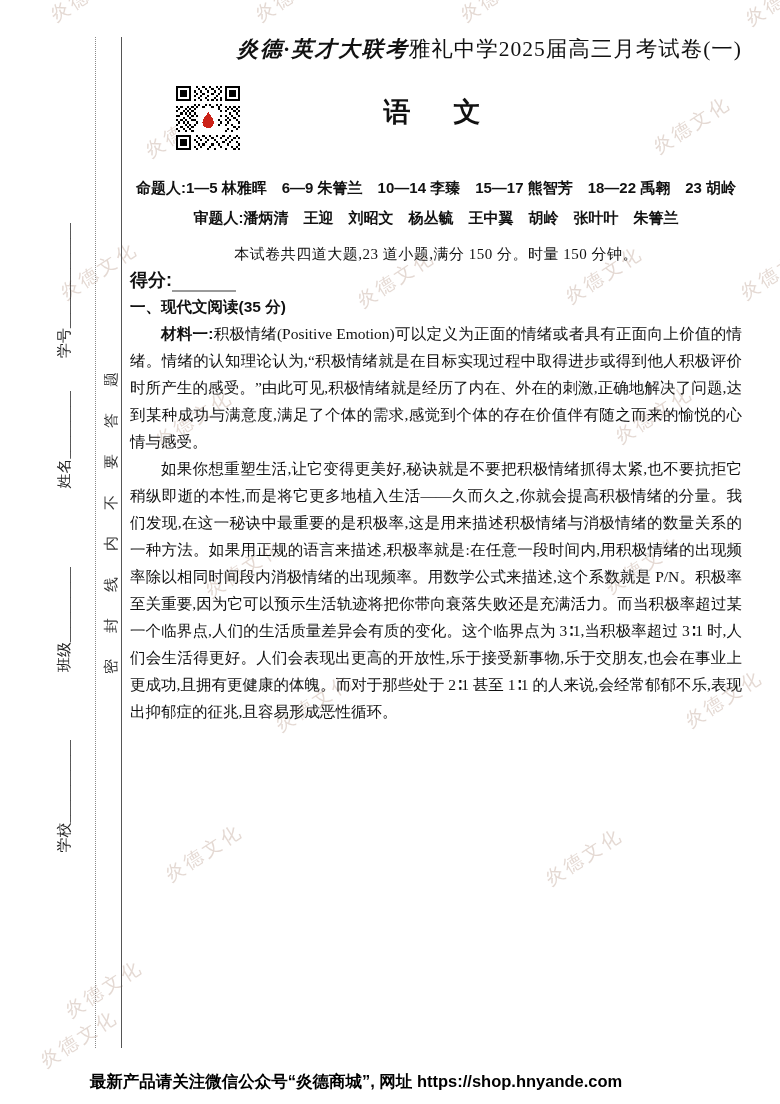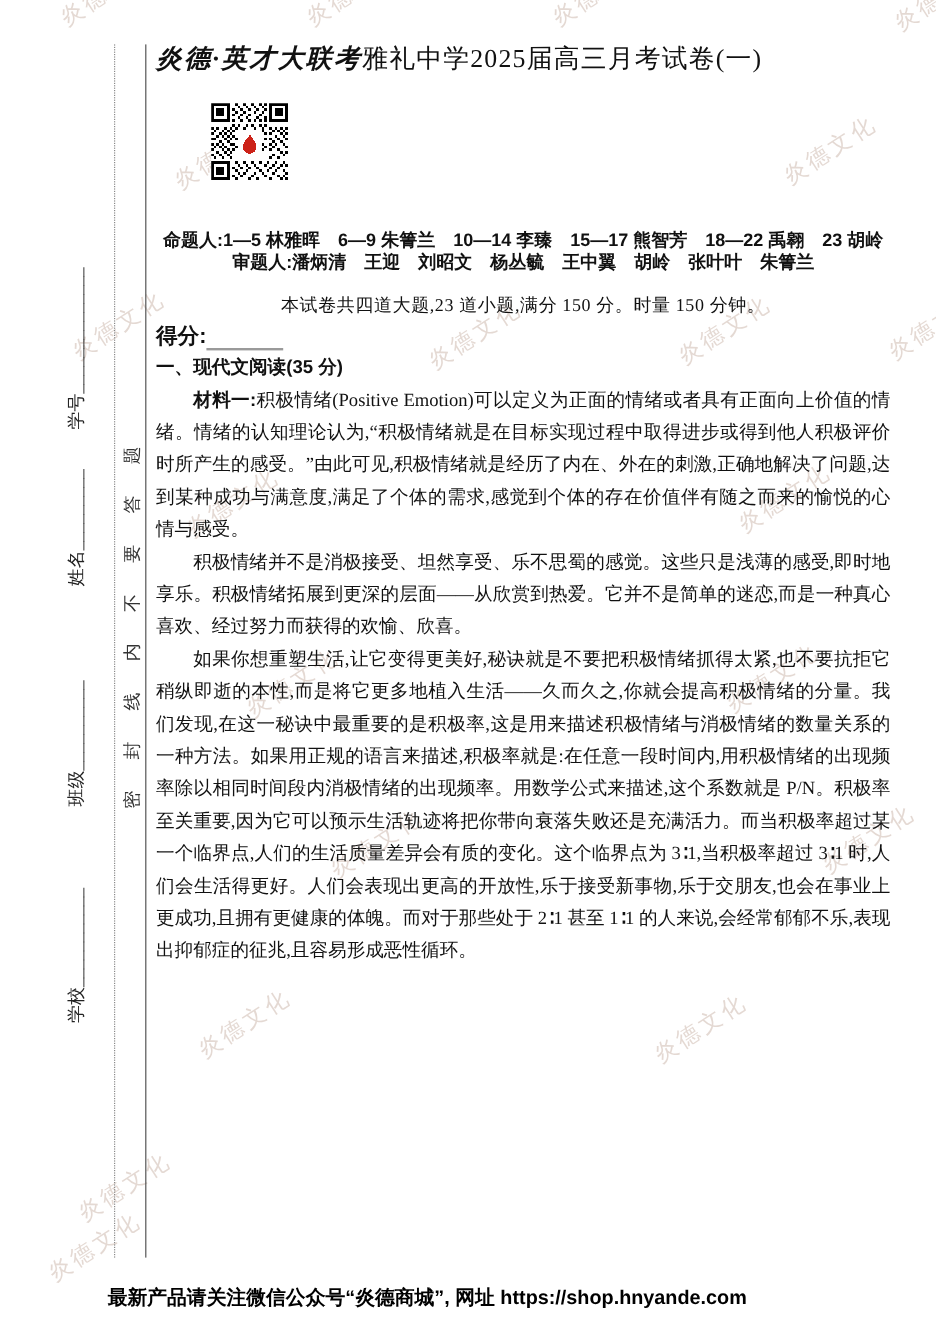--- a/index.html
+++ b/index.html
@@ -20,29 +20,29 @@
     position:absolute;font-family:"Liberation Serif","DejaVu Serif",serif;
     font-size:15px;color:#222;line-height:22px;white-space:nowrap;
   }
   .seal-field{left:53px;}
   .seal-text{left:100px;font-size:15px;letter-spacing:26px;color:#333;}
   .vline{position:absolute;top:37px;height:1011px;width:0;}
   .vline.dotted{left:95px;border-left:1.5px dotted #8a8a8a;}
   .vline.solid{left:121px;border-left:1.5px solid #555;}
   
   .content{position:absolute;left:130px;width:612px;}
-  .main-title{top:34px;text-align:left;font-size:21.5px;white-space:nowrap;}
+  .main-title{top:34px;text-align:right;font-size:21.5px;white-space:nowrap;}
   .main-title .brand{font-style:italic;font-weight:bold;letter-spacing:2px;font-family:"Liberation Serif",serif;}
   .main-title .rest{font-weight:500;letter-spacing:1px;}
   .subject{top:94px;text-align:center;font-size:27px;font-weight:bold;
            font-family:"Liberation Sans",sans-serif;letter-spacing:8px;}
   .qr{position:absolute;left:176px;top:86px;width:64px;height:64px;}
   .people-line{font-family:"Liberation Sans",sans-serif;font-weight:bold;font-size:15px;
                text-align:center;white-space:nowrap;}
-  .setters{top:191px;}
+  .setters{top:179px;}
   .reviewers{top:209px;text-align:center;}
   .exam-info{top:245px;text-align:center;font-size:15px;letter-spacing:.5px;}
   .score-row{top:268px;text-align:left;padding-right:42px;box-sizing:border-box;
              font-family:"Liberation Sans",sans-serif;font-weight:bold;font-size:18px;}
   .score-blank{display:inline-block;width:64px;height:15px;border-bottom:2px solid #9a9a9a;vertical-align:bottom;}
   
   .flow{top:293px;}
   .flow p{margin:0;font-size:15.5px;line-height:27px;text-align:justify;
           text-justify:inter-ideograph;word-break:break-all;}
   .sec-head{font-family:"Liberation Sans",sans-serif;font-weight:bold;font-size:16px;}
@@ -150,33 +150,33 @@
         M9,25h1v1h-1z M13,25h1v1h-1z M18,25h1v1h-1z M21,25h1v1h-1z M24,25h1v1h-1z M27,25h1v1h-1z
         M10,26h1v1h-1z M12,26h1v1h-1z M16,26h1v1h-1z M19,26h1v1h-1z M23,26h1v1h-1z M28,26h1v1h-1z
         M8,27h1v1h-1z M11,27h1v1h-1z M15,27h1v1h-1z M20,27h1v1h-1z M25,27h1v1h-1z M27,27h1v1h-1z
         M9,28h1v1h-1z M14,28h1v1h-1z M17,28h1v1h-1z M22,28h1v1h-1z M26,28h1v1h-1z M28,28h1v1h-1z"></path>
 
       <rect x="11" y="10.6" width="7" height="7.4" fill="#fff"></rect>
       <path d="M14.5 11.1c.35 1.1-.85 2-1.55 3-.6.9-.95 1.6-.95 2.45a2.55 2.55 0 0 0 5.1 0c0-.95-.4-1.75-1-2.65-.65-1-1.4-1.7-1.6-2.8z" fill="#cc2218"></path>
     </svg>
   </div>
 
+  <div class="content subject">语　文</div>
 
   <div class="content people-line setters">命题人:1—5 林雅晖　6—9 朱箐兰　10—14 李臻　15—17 熊智芳　18—22 禹翱　23 胡岭</div>
   <div class="content people-line reviewers">审题人:潘炳清　王迎　刘昭文　杨丛毓　王中翼　胡岭　张叶叶　朱箐兰</div>
 
   <div class="content exam-info">本试卷共四道大题,23 道小题,满分 150 分。时量 150 分钟。</div>
 
   <div class="content score-row">
     <span>得分:</span><span class="score-blank"></span>
   </div>
 
   <div class="content flow">
     <p class="sec-head">一、现代文阅读(35 分)</p>
     <p class="indent"><span class="mat-label">材料一:</span><span>积极情绪(Positive Emotion)可以定义为正面的情绪或者具有正面向上价值的情绪。情绪的认知理论认为,“积极情绪就是在目标实现过程中取得进步或得到他人积极评价时所产生的感受。”由此可见,积极情绪就是经历了内在、外在的刺激,正确地解决了问题,达到某种成功与满意度,满足了个体的需求,感觉到个体的存在价值伴有随之而来的愉悦的心情与感受。</span></p>
-    <p class="indent">积极情绪并不是消极接受、坦然享受、乐不思蜀的感觉。这些只是浅薄的感受,即时地享乐。积极情绪拓展到更深的层面——从欣赏到热爱。它并不是简单的迷恋,而是一种真心喜欢、经过努力而获得的欢愉、欣喜。</p>
     <p class="indent">如果你想重塑生活,让它变得更美好,秘诀就是不要把积极情绪抓得太紧,也不要抗拒它稍纵即逝的本性,而是将它更多地植入生活——久而久之,你就会提高积极情绪的分量。我们发现,在这一秘诀中最重要的是积极率,这是用来描述积极情绪与消极情绪的数量关系的一种方法。如果用正规的语言来描述,积极率就是:在任意一段时间内,用积极情绪的出现频率除以相同时间段内消极情绪的出现频率。用数学公式来描述,这个系数就是 P/N。积极率至关重要,因为它可以预示生活轨迹将把你带向衰落失败还是充满活力。而当积极率超过某一个临界点,人们的生活质量差异会有质的变化。这个临界点为 3∶1,当积极率超过 3∶1 时,人们会生活得更好。人们会表现出更高的开放性,乐于接受新事物,乐于交朋友,也会在事业上更成功,且拥有更健康的体魄。而对于那些处于 2∶1 甚至 1∶1 的人来说,会经常郁郁不乐,表现出抑郁症的征兆,且容易形成恶性循环。</p>
 
   </div>
 
   <div class="promo">最新产品请关注微信公众号“炎德商城”, 网址 https://shop.hnyande.com</div>
 
 </div>
 
 </body></html>

